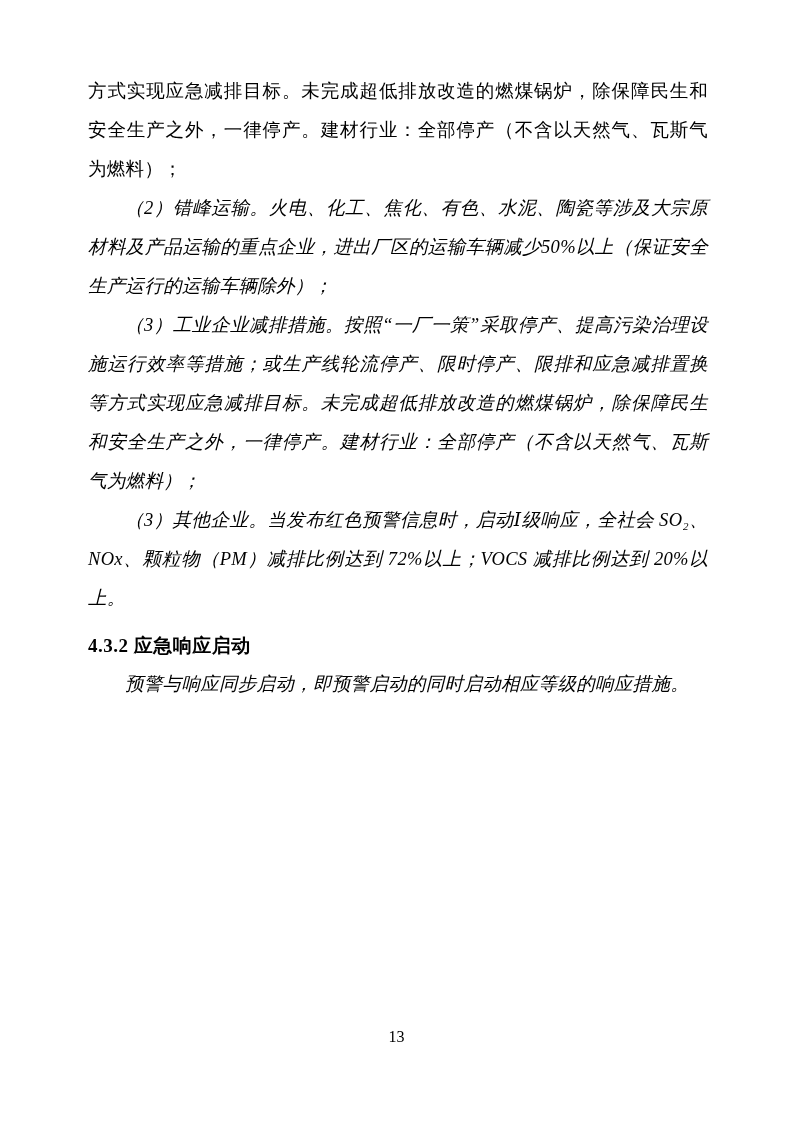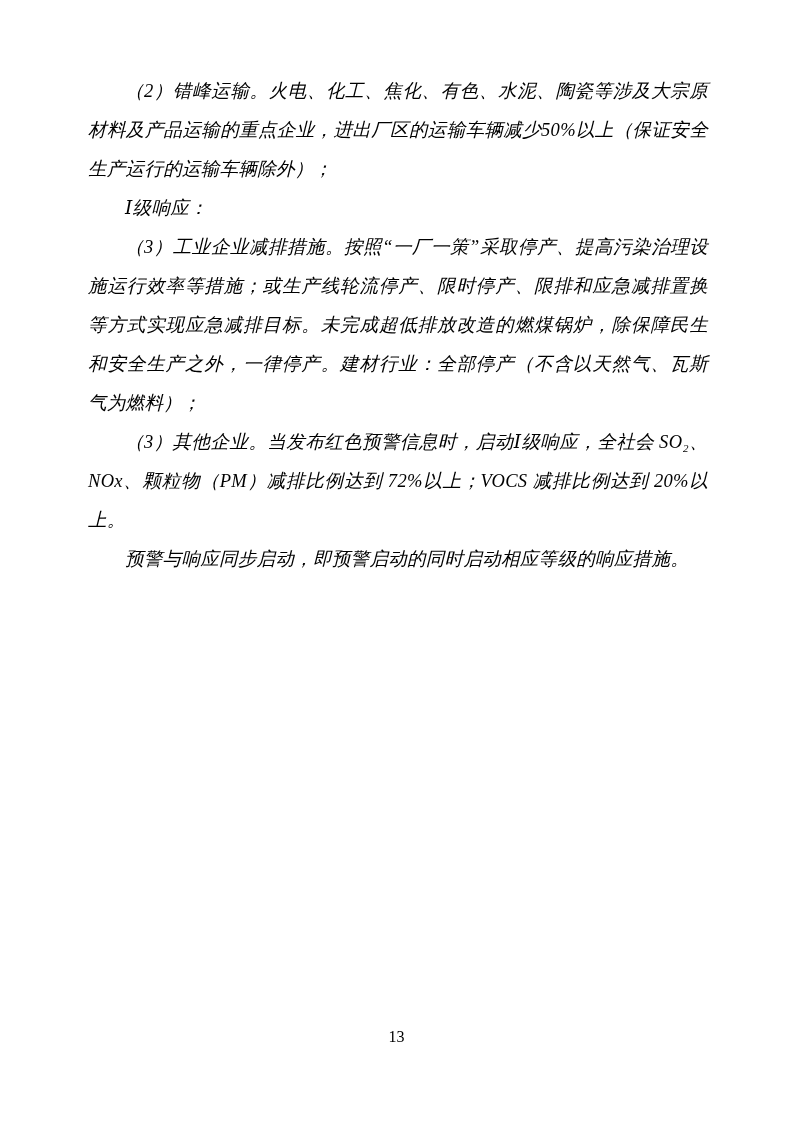--- a/index.html
+++ b/index.html
@@ -56,30 +56,31 @@
     color: #000000;
     font-family: "Liberation Serif", "DejaVu Serif", serif;
   }
 </style>
 </head>
 <body>
 
 <div class="page">
   <div class="content">
 
+    <p class="para">方式实现应急减排目标。未完成超低排放改造的燃煤锅炉，除保障民生和安全生产之外，一律停产。建材行业：全部停产（不含以天然气、瓦斯气为燃料）；</p>
 
     <p class="para indent">（2）错峰运输。火电、化工、焦化、有色、水泥、陶瓷等涉及大宗原材料及产品运输的重点企业，进出厂区的运输车辆减少50%以上（保证安全生产运行的运输车辆除外）；</p>
 
 
-    <p class="para indent">Ⅰ级响应：</p>
 
     <p class="para indent">（3）工业企业减排措施。按照“一厂一策”采取停产、提高污染治理设施运行效率等措施；或生产线轮流停产、限时停产、限排和应急减排置换等方式实现应急减排目标。未完成超低排放改造的燃煤锅炉，除保障民生和安全生产之外，一律停产。建材行业：全部停产（不含以天然气、瓦斯气为燃料）；</p>
 
 
     <p class="para indent">（3）其他企业。当发布红色预警信息时，启动Ⅰ级响应，全社会 SO₂、NOx、颗粒物（PM）减排比例达到 72%以上；VOCS 减排比例达到 20%以上。</p>
 
+    <h3 class="heading">4.3.2 应急响应启动</h3>
 
     <p class="para indent">预警与响应同步启动，即预警启动的同时启动相应等级的响应措施。</p>
 
   </div>
 
   <div class="pagenum">13</div>
 </div>
 
 </body></html>

